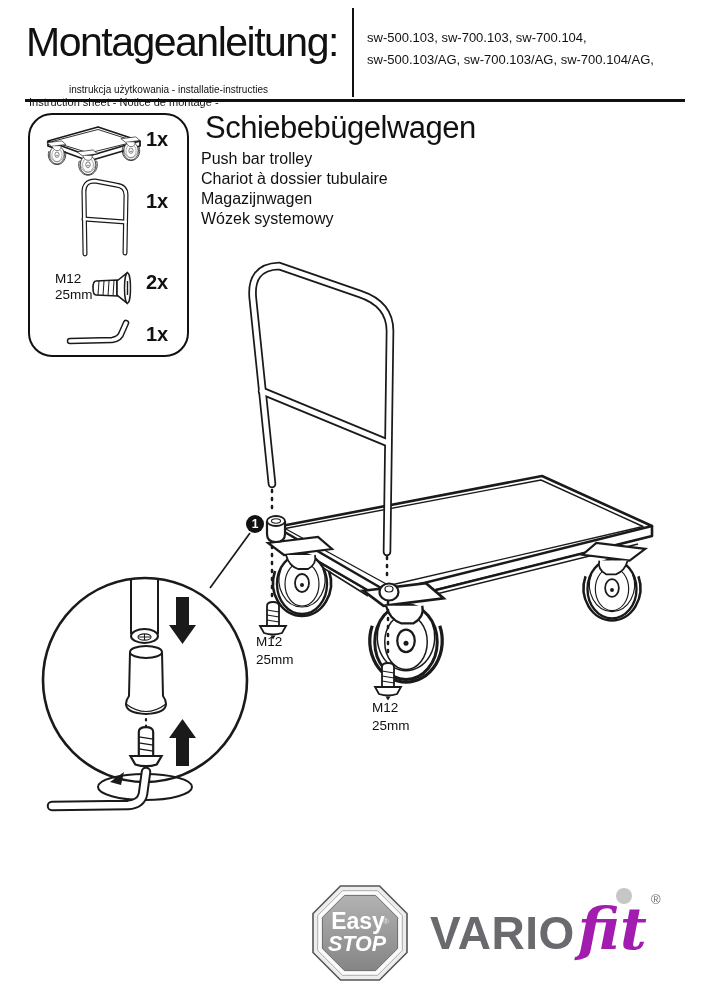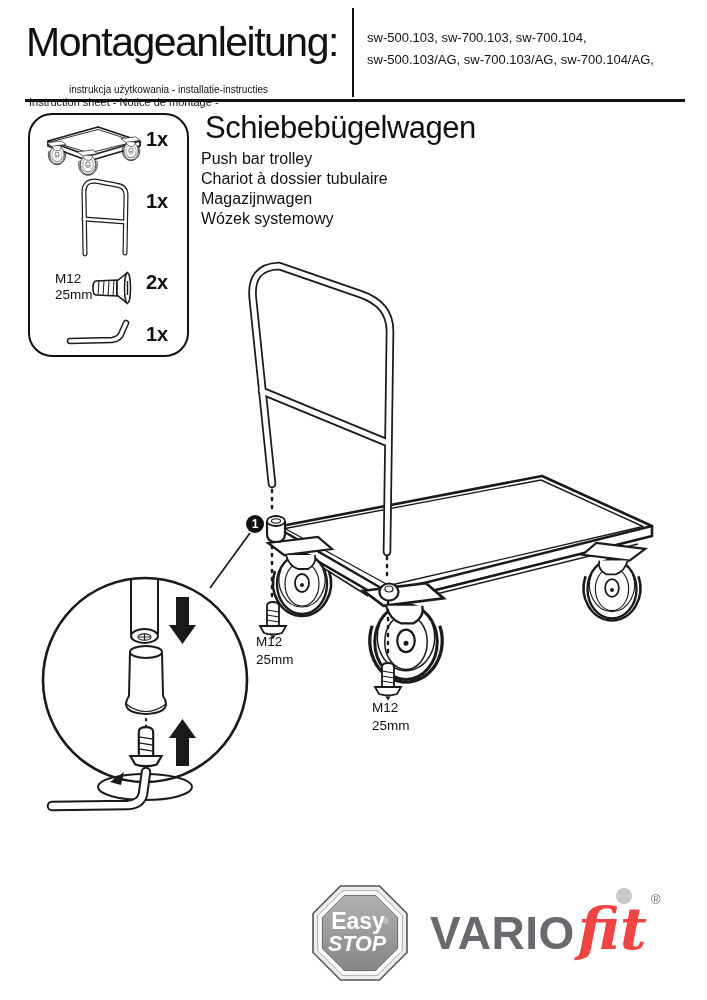--- a/index.html
+++ b/index.html
@@ -29,21 +29,21 @@
   .dlabel{font-size:13.5px;line-height:17.5px;}
   .dl-left{left:256px;top:633px;}
   .dl-right{left:372px;top:699px;}
   .badge{left:246px;top:515px;width:18px;height:18px;background:#111;border-radius:50%;
          color:#fff;font-size:12px;font-weight:bold;text-align:center;line-height:18px;}
 
   
   .easystop{left:311px;top:884px;width:98px;height:98px;}
   .brand{left:430px;top:895px;width:260px;height:90px;font-size:0;white-space:nowrap;}
   .brand .vario{font-family:"Liberation Sans",sans-serif;font-weight:700;font-size:46px;color:#6a6a6e;letter-spacing:0.5px;}
-  .brand .fit{font-family:"DejaVu Serif",serif;font-style:italic;font-weight:700;font-size:58px;color:#ef4444;margin-left:3px;}
+  .brand .fit{font-family:"DejaVu Serif",serif;font-style:italic;font-weight:700;font-size:58px;color:#a21caf;margin-left:3px;}
   .brand .dot{position:absolute;left:186px;top:-7px;width:16px;height:16px;border-radius:50%;background:#c6c6c6;}
   .brand .reg{position:absolute;left:221px;top:-3px;font-size:13px;color:#6a6a6e;}
 
   svg text{font-family:"Liberation Sans",sans-serif;}
 </style>
 </head>
 <body>
 
 <div class="page">
 

